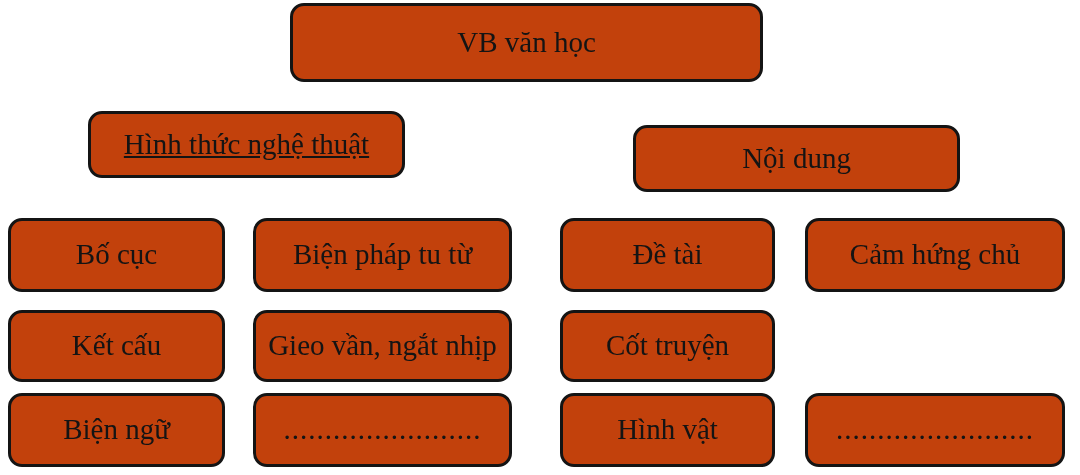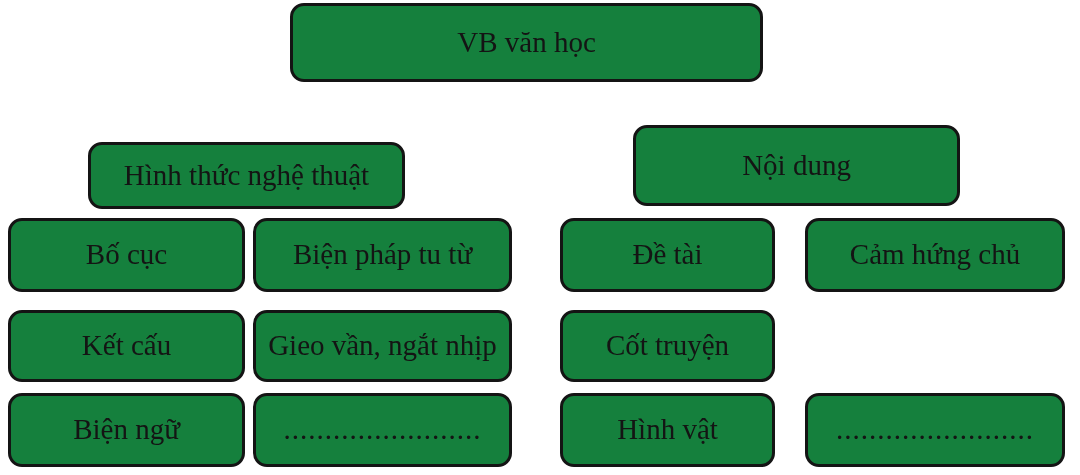--- a/index.html
+++ b/index.html
@@ -14,38 +14,38 @@
     background: #ffffff;
     font-family: "Liberation Serif", "DejaVu Serif", serif;
     color: #141414;
     overflow: hidden;
   }
   .node {
     position: absolute;
     box-sizing: border-box;
     border: 3px solid #141414;
     border-radius: 14px;
-    background: #15803d;
+    background: #c2410c;
     display: flex;
     align-items: center;
     justify-content: center;
     text-align: center;
     font-size: 29px;
     line-height: 1.1;
     white-space: nowrap;
   }
   .node .lbl { display: inline-block; padding: 0 6px; }
 
   
   .n-root        { left: 290px; top: 3px;   width: 473px; height: 79px; }
-  .n-head-left   { left: 88px;  top: 142px; width: 317px; height: 67px; }
-  .n-head-right  { left: 633px; top: 125px; width: 327px; height: 81px; }
+  .n-head-left   { left: 88px;  top: 111px; width: 317px; height: 67px; text-decoration: underline; }
+  .n-head-right  { left: 633px; top: 125px; width: 327px; height: 67px; }
 
   
-  .c1 { left: 8px;   width: 237px; }
+  .c1 { left: 8px;   width: 217px; }
   .c2 { left: 253px; width: 259px; }
   .c3 { left: 560px; width: 215px; }
   .c4 { left: 805px; width: 260px; }
   
   .r1 { top: 218px; height: 74px; }
   .r2 { top: 310px; height: 72px; }
   .r3 { top: 393px; height: 74px; }
 
   .dots .lbl { letter-spacing: 1px; }
 </style>

